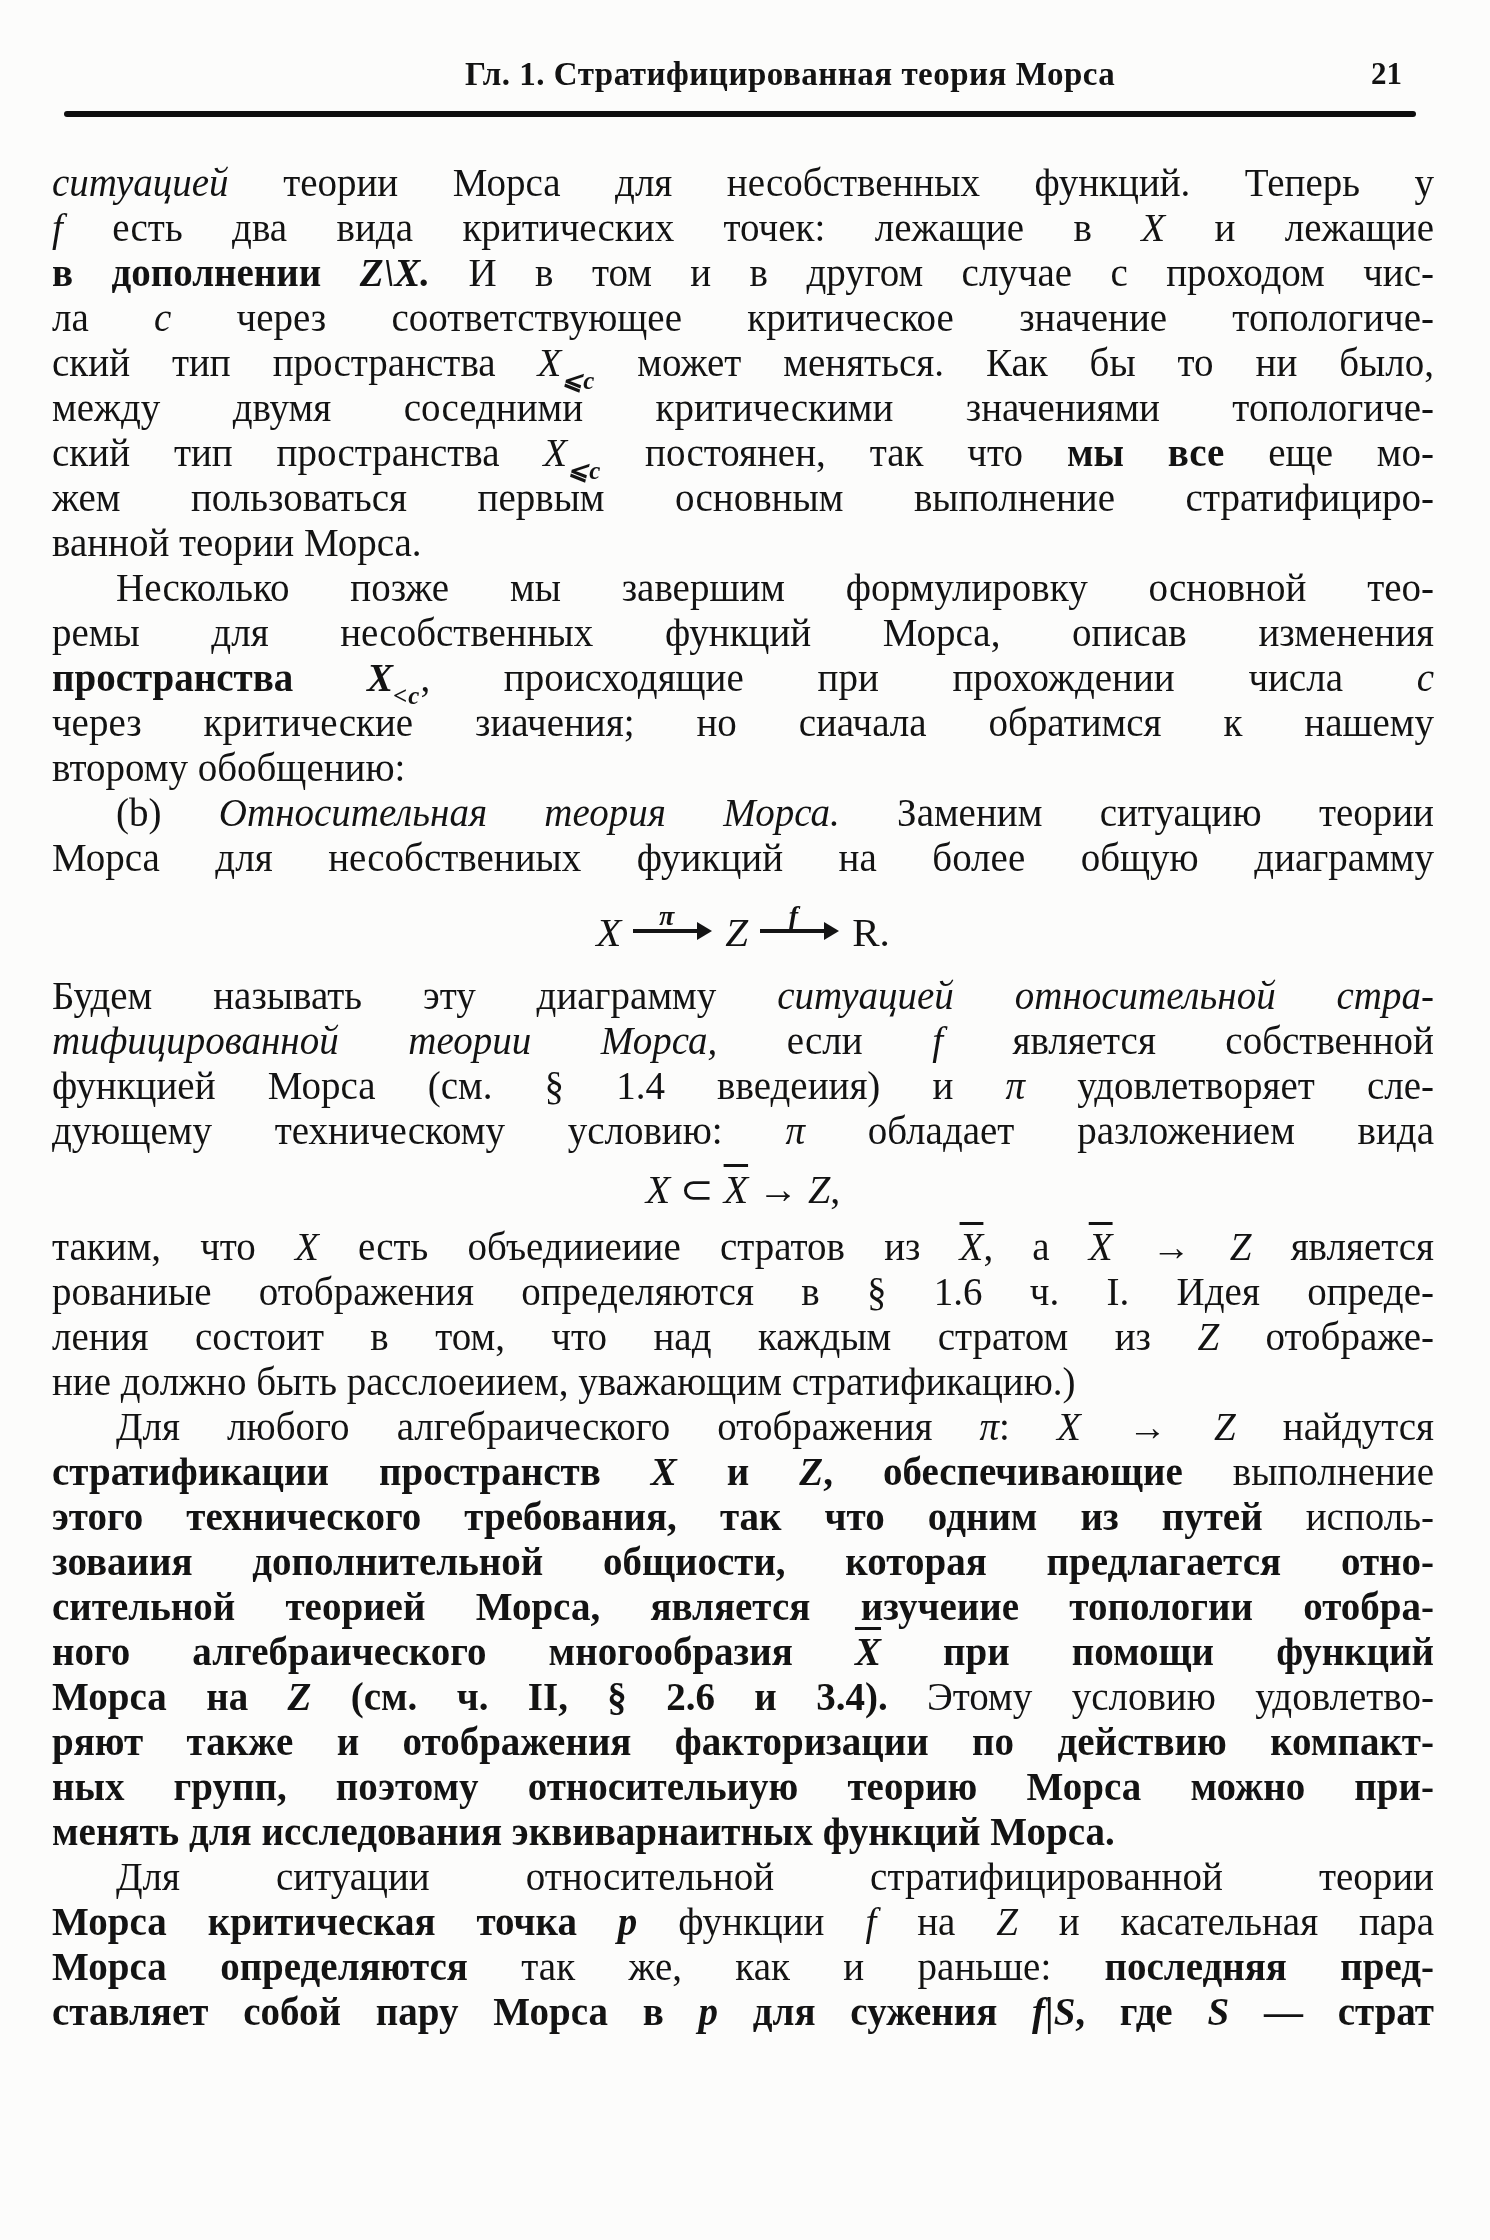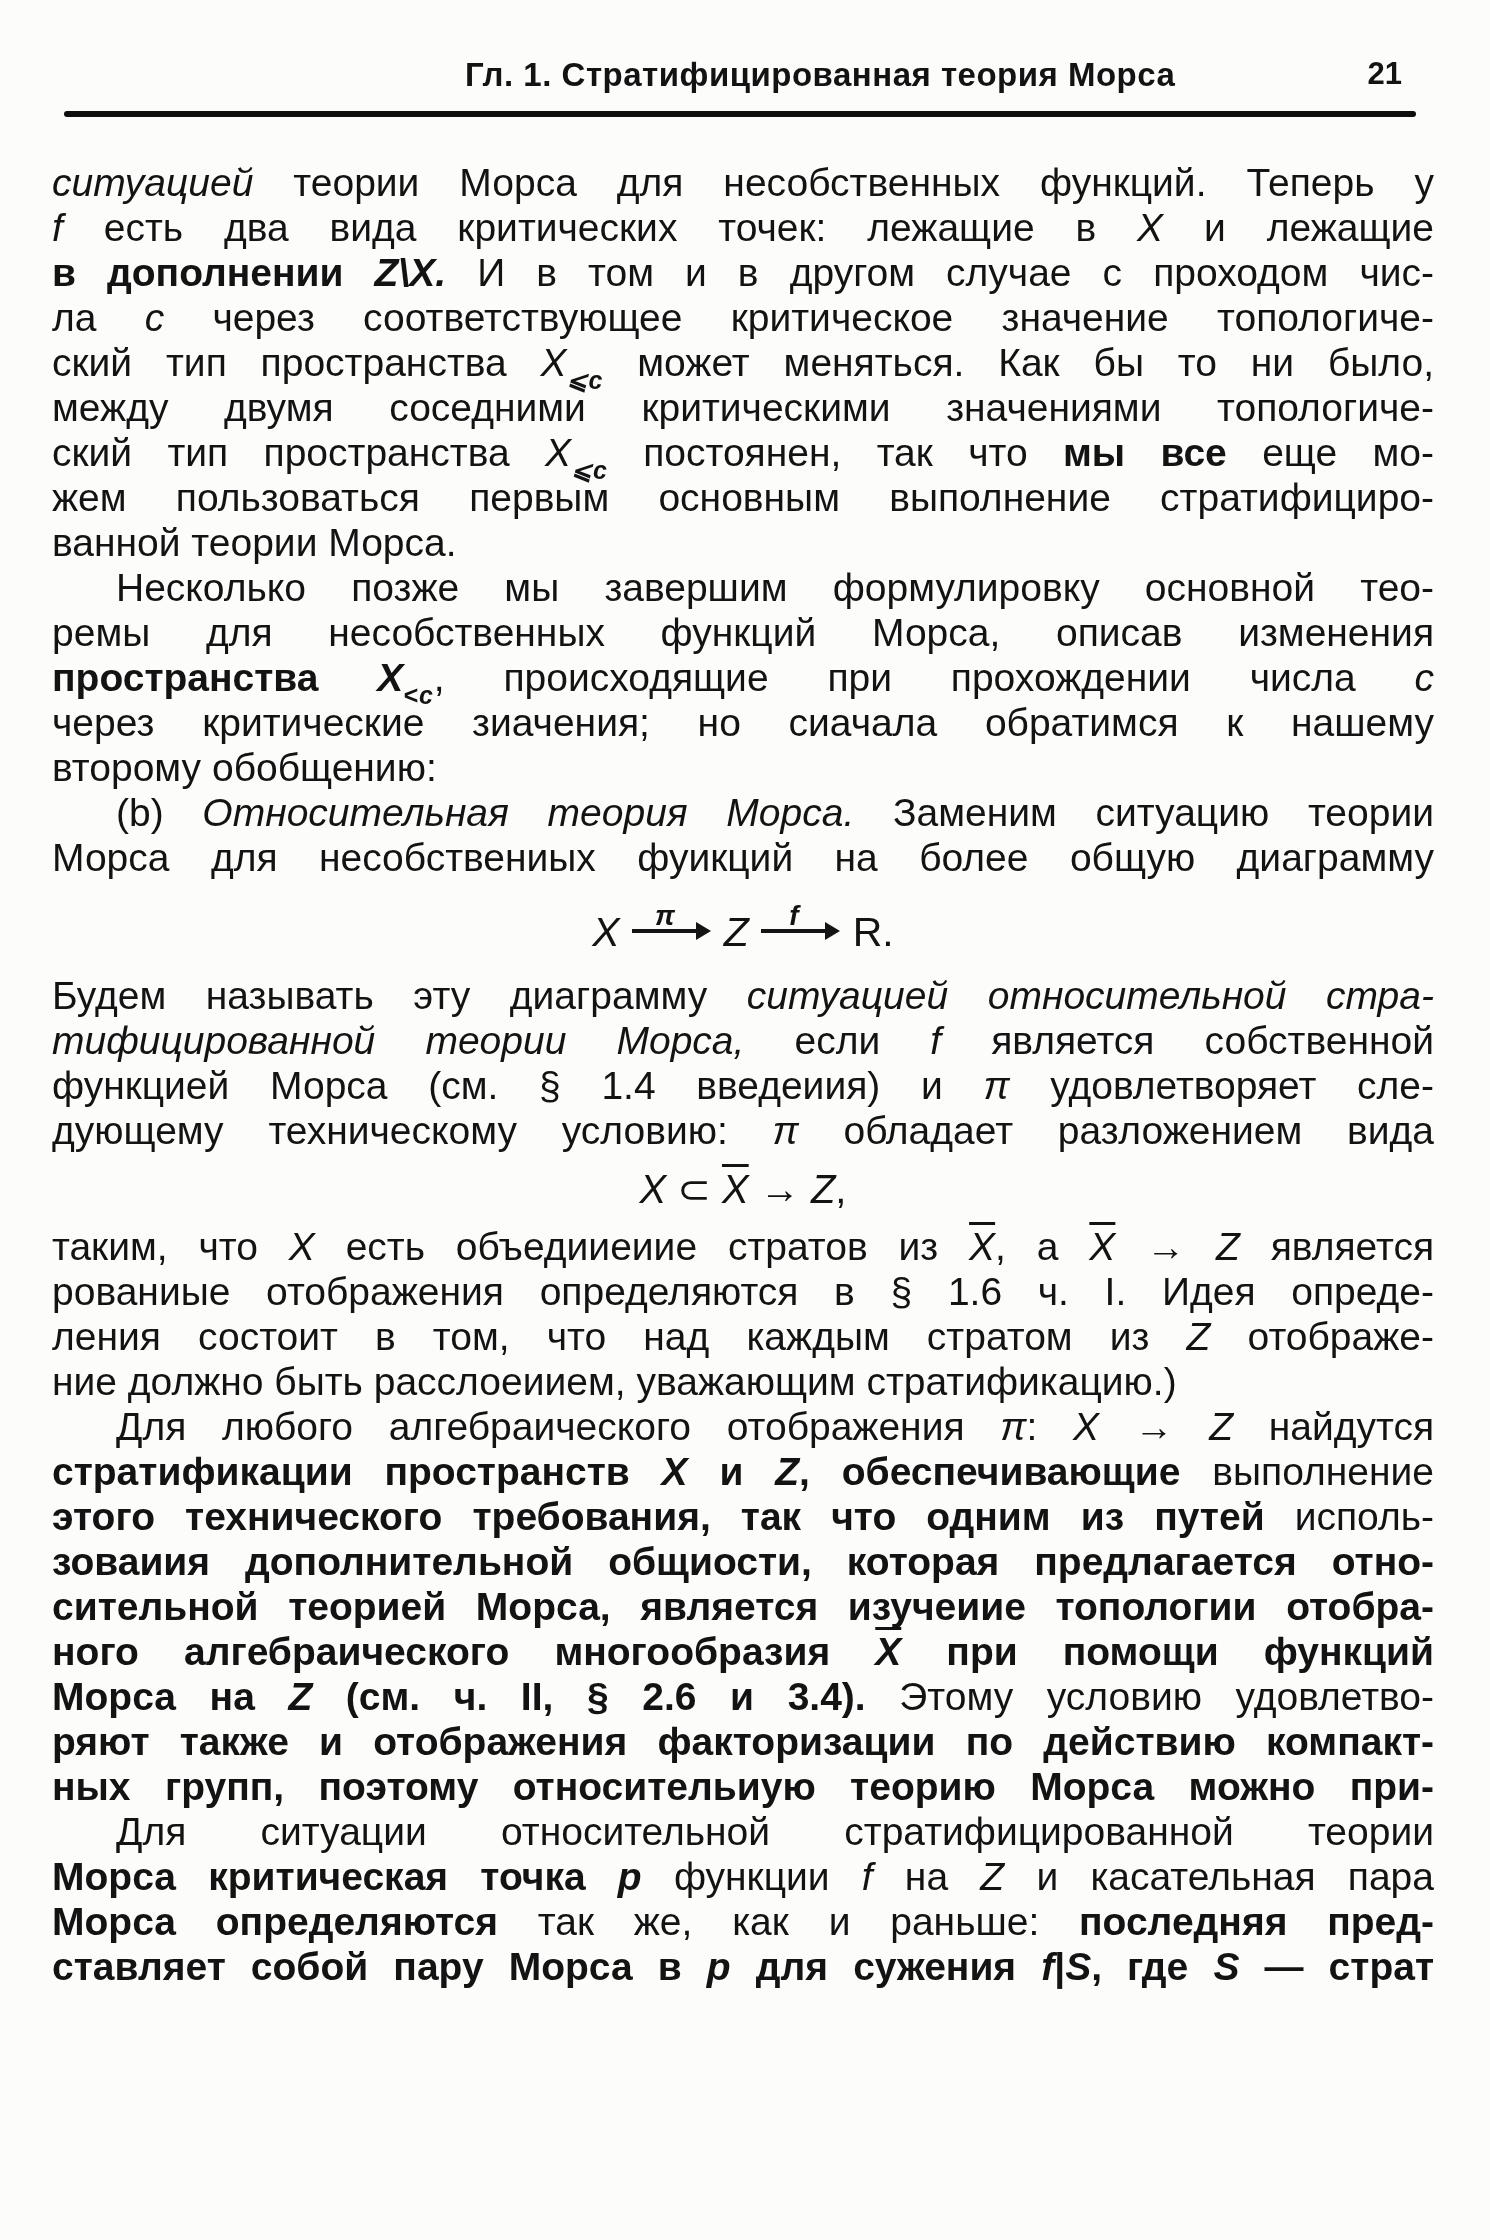--- a/index.html
+++ b/index.html
@@ -1,21 +1,21 @@
 <!DOCTYPE html>
 <html><head>
 <meta charset="utf-8">
 <style>
   html,body{margin:0;padding:0;background:#ffffff;}
   .page{
     position:relative;
     width:1490px;height:2240px;
     background:#fcfcfb;
     overflow:hidden;
-    font-family:Liberation Sans, sans-serif;
+    font-family:Liberation Serif, serif;
     color:#131313;
   }
   .header{position:absolute;top:56px;left:0;right:0;height:52px;}
   .htitle{
     position:absolute;left:465px;top:0;
     font-weight:700;font-size:33px;letter-spacing:0.5px;white-space:nowrap;
   }
   .hnum{position:absolute;right:88px;top:0;font-weight:700;font-size:31px;}
   .hrule{
     position:absolute;top:111px;left:64px;width:1352px;height:6px;
@@ -82,18 +82,19 @@
       <div class="tl"><span>ние должно быть расслоеиием, уважающим стратификацию.)</span></div>
       <div class="tl ind just"><span>Для любого алгебраического отображения </span><span class="it">π</span><span>: </span><span class="it">X</span><span> → </span><span class="it">Z</span><span> найдутся</span></div>
       <div class="tl just"><span class="bd">стратификации пространств </span><span class="it bd">X</span><span class="bd"> и </span><span class="it bd">Z</span><span class="bd">, обеспечивающие </span><span>выполнение</span></div>
       <div class="tl just"><span class="bd">этого технического требования, так что одним из путей </span><span>исполь-</span></div>
       <div class="tl just"><span class="bd">зоваиия дополнительной общиости, которая предлагается отно-</span></div>
       <div class="tl just"><span class="bd">сительной теорией Морса, является изучеиие топологии отобра-</span></div>
       <div class="tl just"><span class="bd">ного алгебраического многообразия </span><span class="it bd ov">X</span><span class="bd"> при помощи функций</span></div>
       <div class="tl just"><span class="bd">Морса на </span><span class="it bd">Z</span><span class="bd"> (см. ч. II, § 2.6 и 3.4). </span><span>Этому условию удовлетво-</span></div>
       <div class="tl just"><span class="bd">ряют также и отображения факторизации по действию компакт-</span></div>
       <div class="tl just"><span class="bd">ных групп, поэтому относительиую теорию Морса можно при-</span></div>
+      <div class="tl"><span class="bd">менять для исследования эквиварнаитных функций Морса.</span></div>
       <div class="tl ind just"><span>Для ситуации относительной стратифицированной теории</span></div>
       <div class="tl just"><span class="bd">Морса критическая точка </span><span class="it bd">p</span><span> функции </span><span class="it">f</span><span> на </span><span class="it">Z</span><span> и касательная пара</span></div>
       <div class="tl just"><span class="bd">Морса определяются </span><span>так же, как и раньше: </span><span class="bd">последняя пред-</span></div>
       <div class="tl just"><span class="bd">ставляет собой пару Морса в </span><span class="it bd">p</span><span class="bd"> для сужения </span><span class="it bd">f</span><span class="bd">|</span><span class="it bd">S</span><span class="bd">, где </span><span class="it bd">S</span><span class="bd"> — страт</span></div>
     </div>
 </div>
 
 </body></html>

